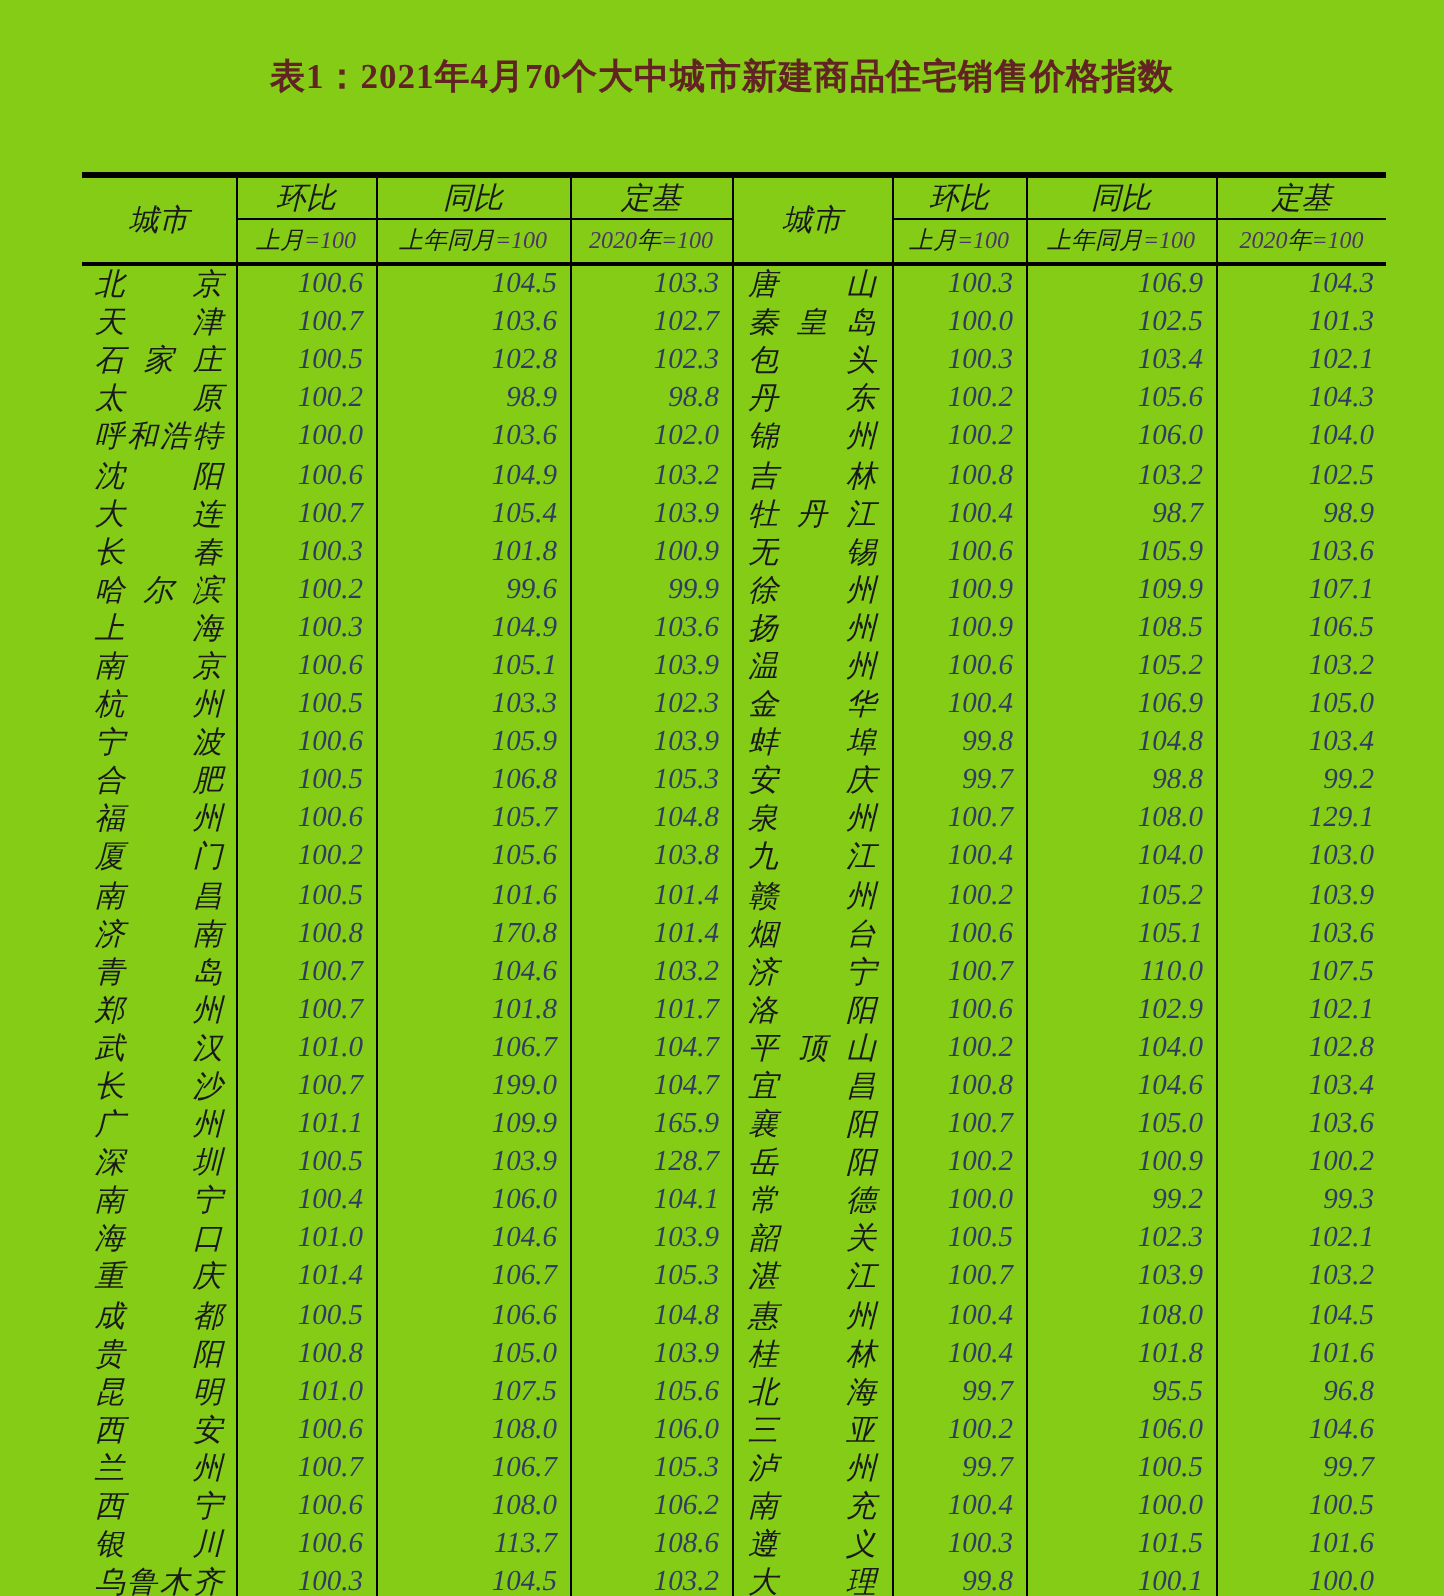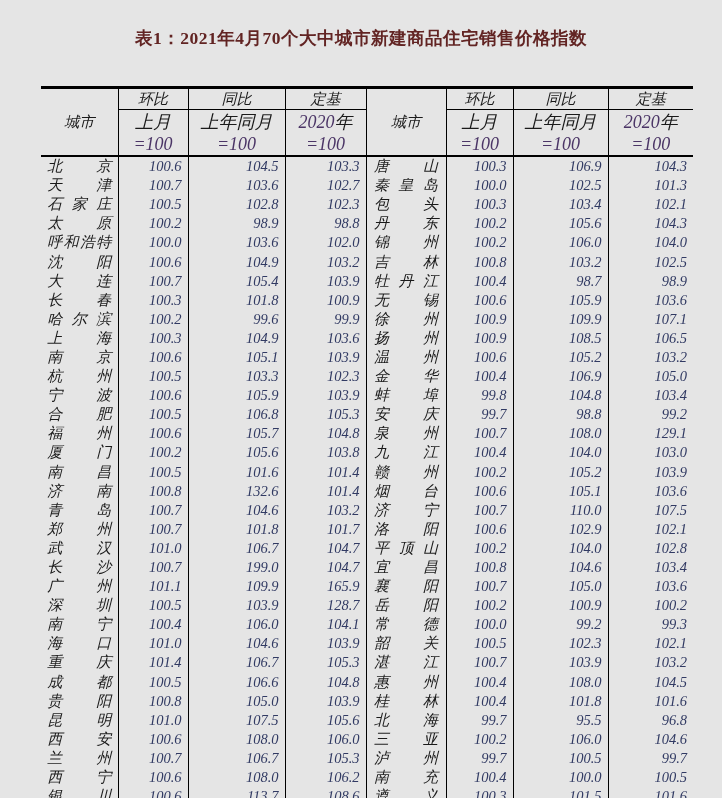--- a/index.html
+++ b/index.html
@@ -1,33 +1,33 @@
 <!DOCTYPE html>
 <html><head>
 <meta charset="utf-8">
 <style>
   html,body{margin:0;padding:0;background:#fff;}
   .page{
-    position:relative;width:722px;height:798px;background:#e5e5e5;
+    position:relative;width:722px;height:798px;background:#84cc16;
     font-family:"Liberation Serif","DejaVu Serif",serif;overflow:hidden;
   }
   .title{
     position:absolute;top:26px;left:0;width:100%;text-align:center;
     font-size:17.5px;font-weight:bold;color:#622423;letter-spacing:.5px;
   }
   table.idx{
     position:absolute;left:41px;top:86px;width:652px;table-layout:fixed;
     border-collapse:collapse;
     border-top:3px solid #000;border-bottom:2px solid #3b82f6;font-style:italic;
   }
   th,td{padding:0;border-left:1px solid #000;}
   .nobl{border-left:none !important;}
   th{font-weight:normal;color:#1a1a1a;font-size:15px;text-align:center;}
   tr.hrow1 th{height:20px;}
-  tr.hrow2 th{height:21px;font-size:18px;margin-top:16px;}
+  tr.hrow2 th{height:21px;font-size:12px;margin-top:16px;}
   th.mid{border-bottom:1px solid #000;margin-left:45px;}   
   th.hb{border-bottom:2px solid #000;}    
   td{height:19.1px;}
   td.num{text-align:right;padding-right:6px;font-size:14.5px;color:#313a63;}
   td.city{font-size:15px;color:#1a1a1a;}
   .city-name{display:flex;justify-content:space-between;width:64px;margin:0 auto;}
   .ck{color:#1a1a1a;}
   .dg{color:#4b3566;}
 </style>
 </head>
@@ -415,21 +415,21 @@
           <td class="num">103.9</td>
         </tr>
         <tr>
           <td class="city nobl">
             <div class="city-name">
               <span>济</span>
               <span>南</span>
             </div>
           </td>
           <td class="num">100.8</td>
-          <td class="num">132.6</td>
+          <td class="num">170.8</td>
           <td class="num">101.4</td>
           <td class="city">
             <div class="city-name">
               <span>烟</span>
               <span>台</span>
             </div>
           </td>
           <td class="num">100.6</td>
           <td class="num">105.1</td>
           <td class="num">103.6</td>

